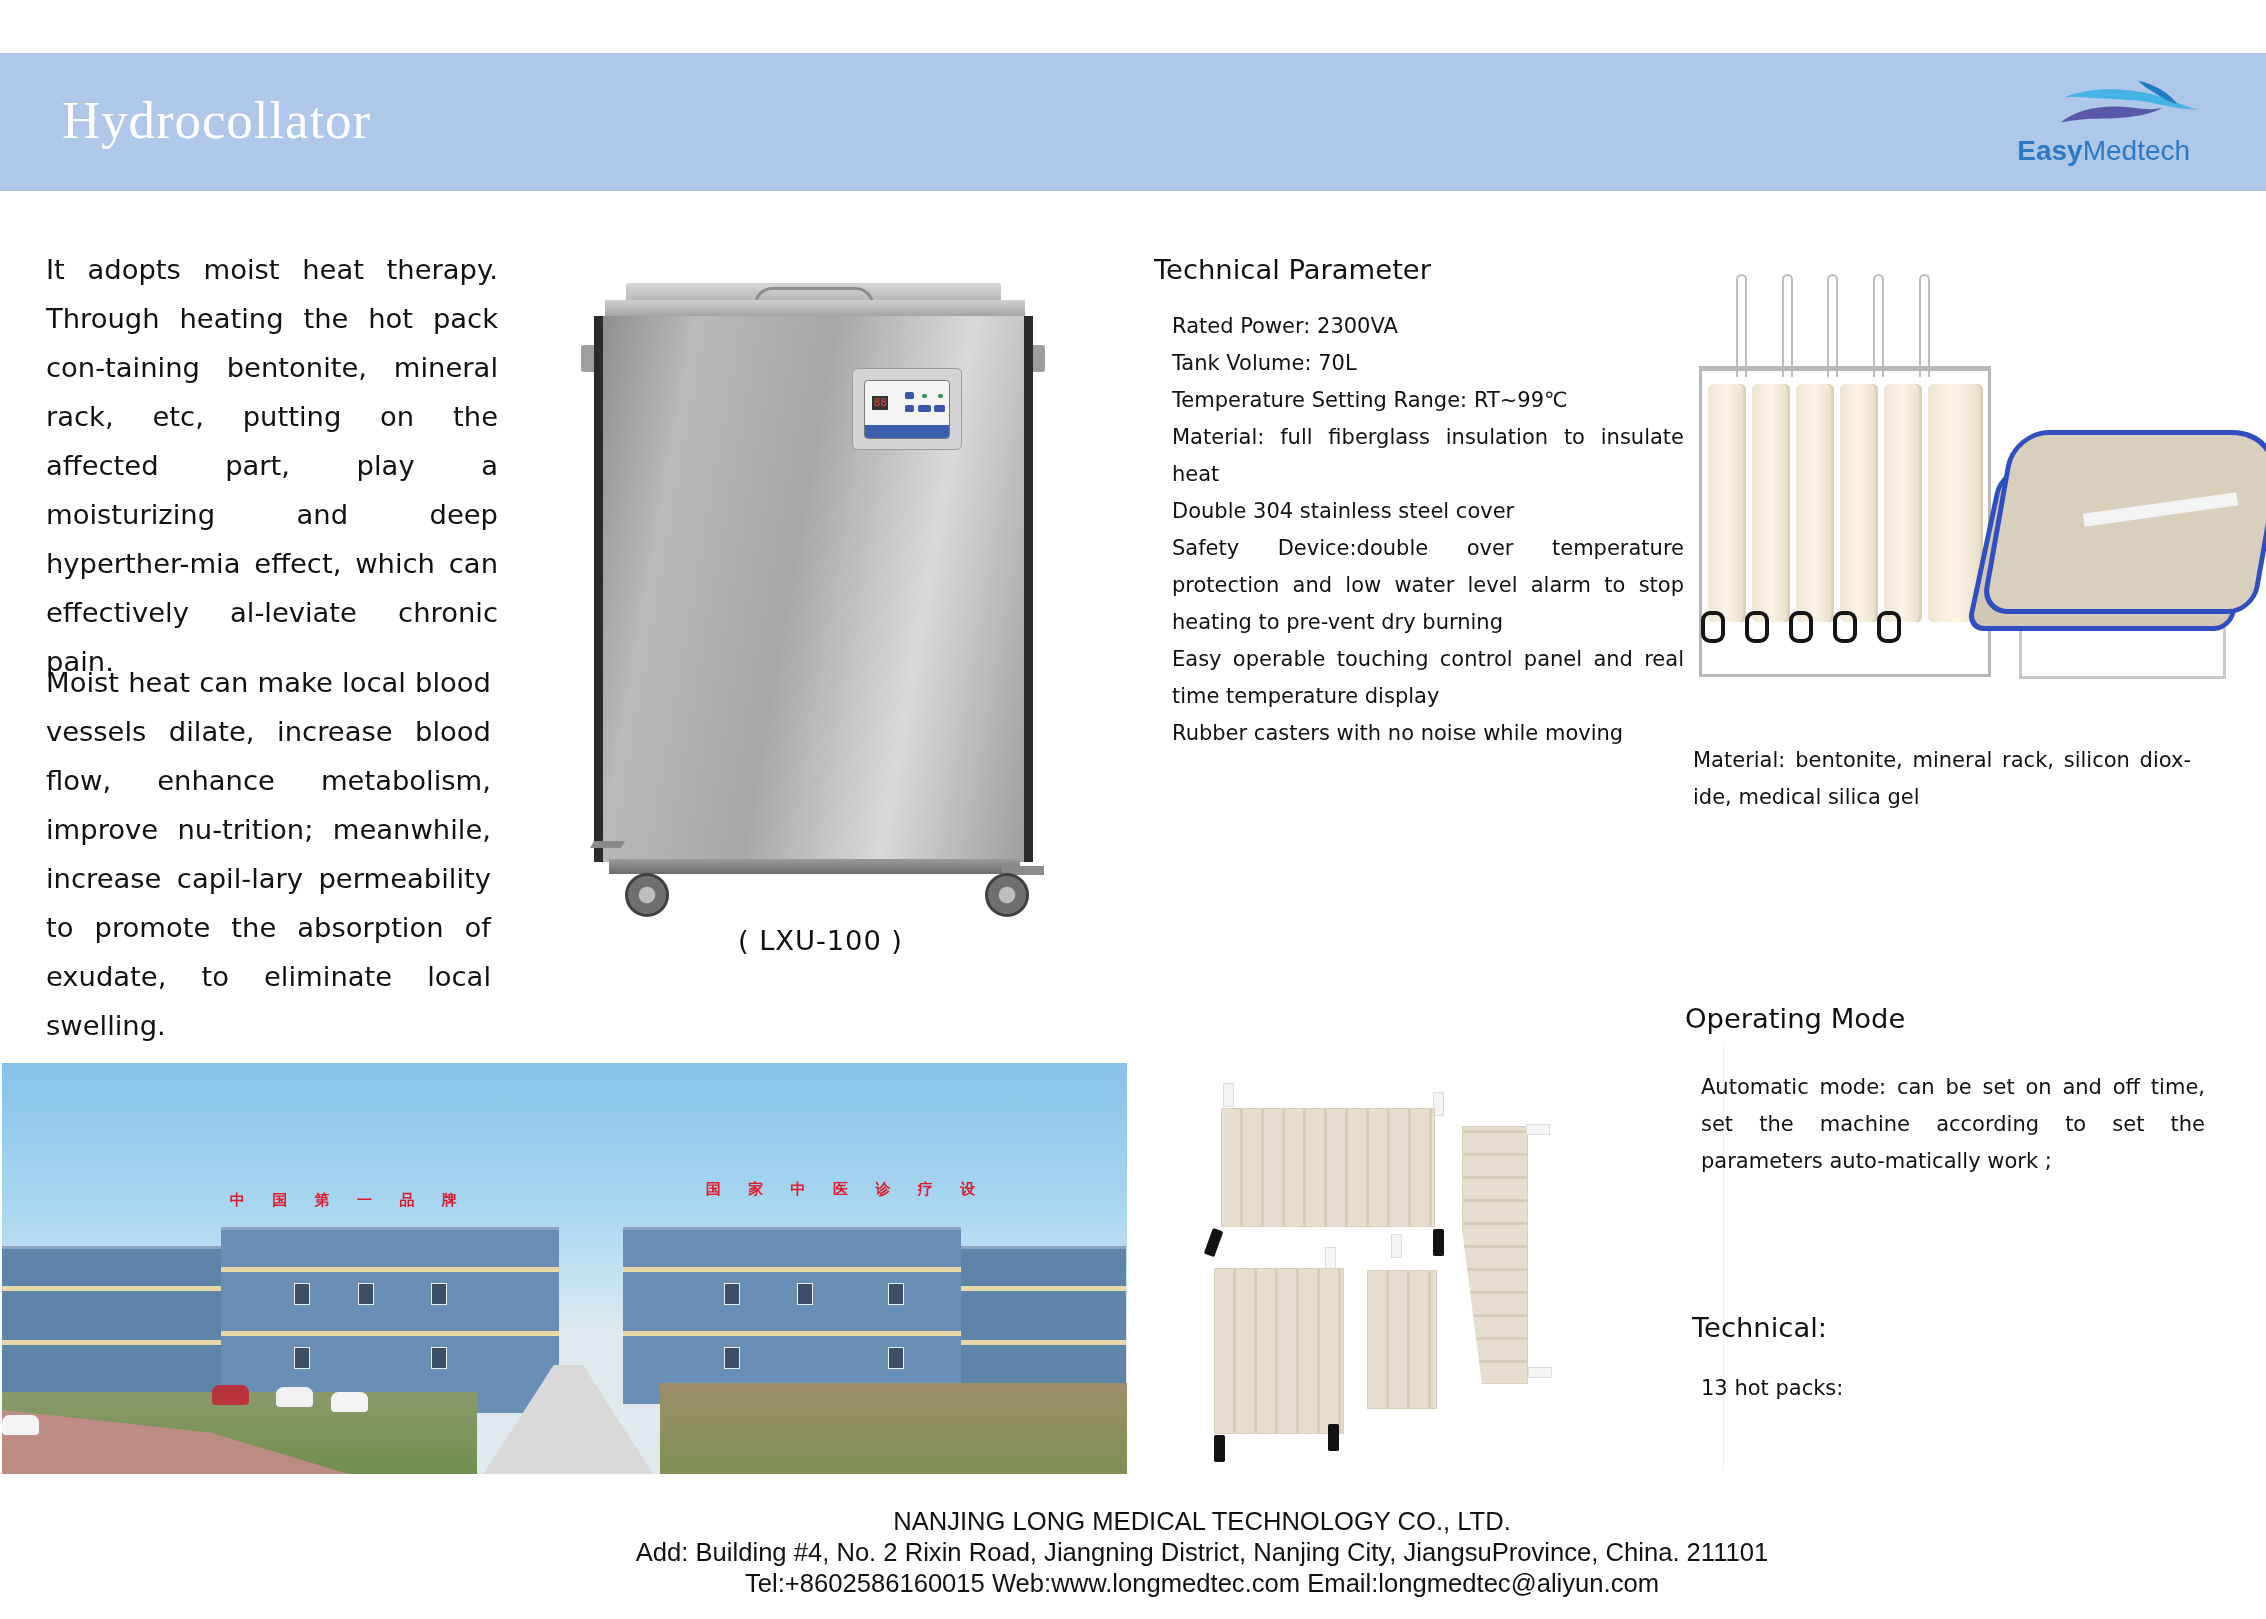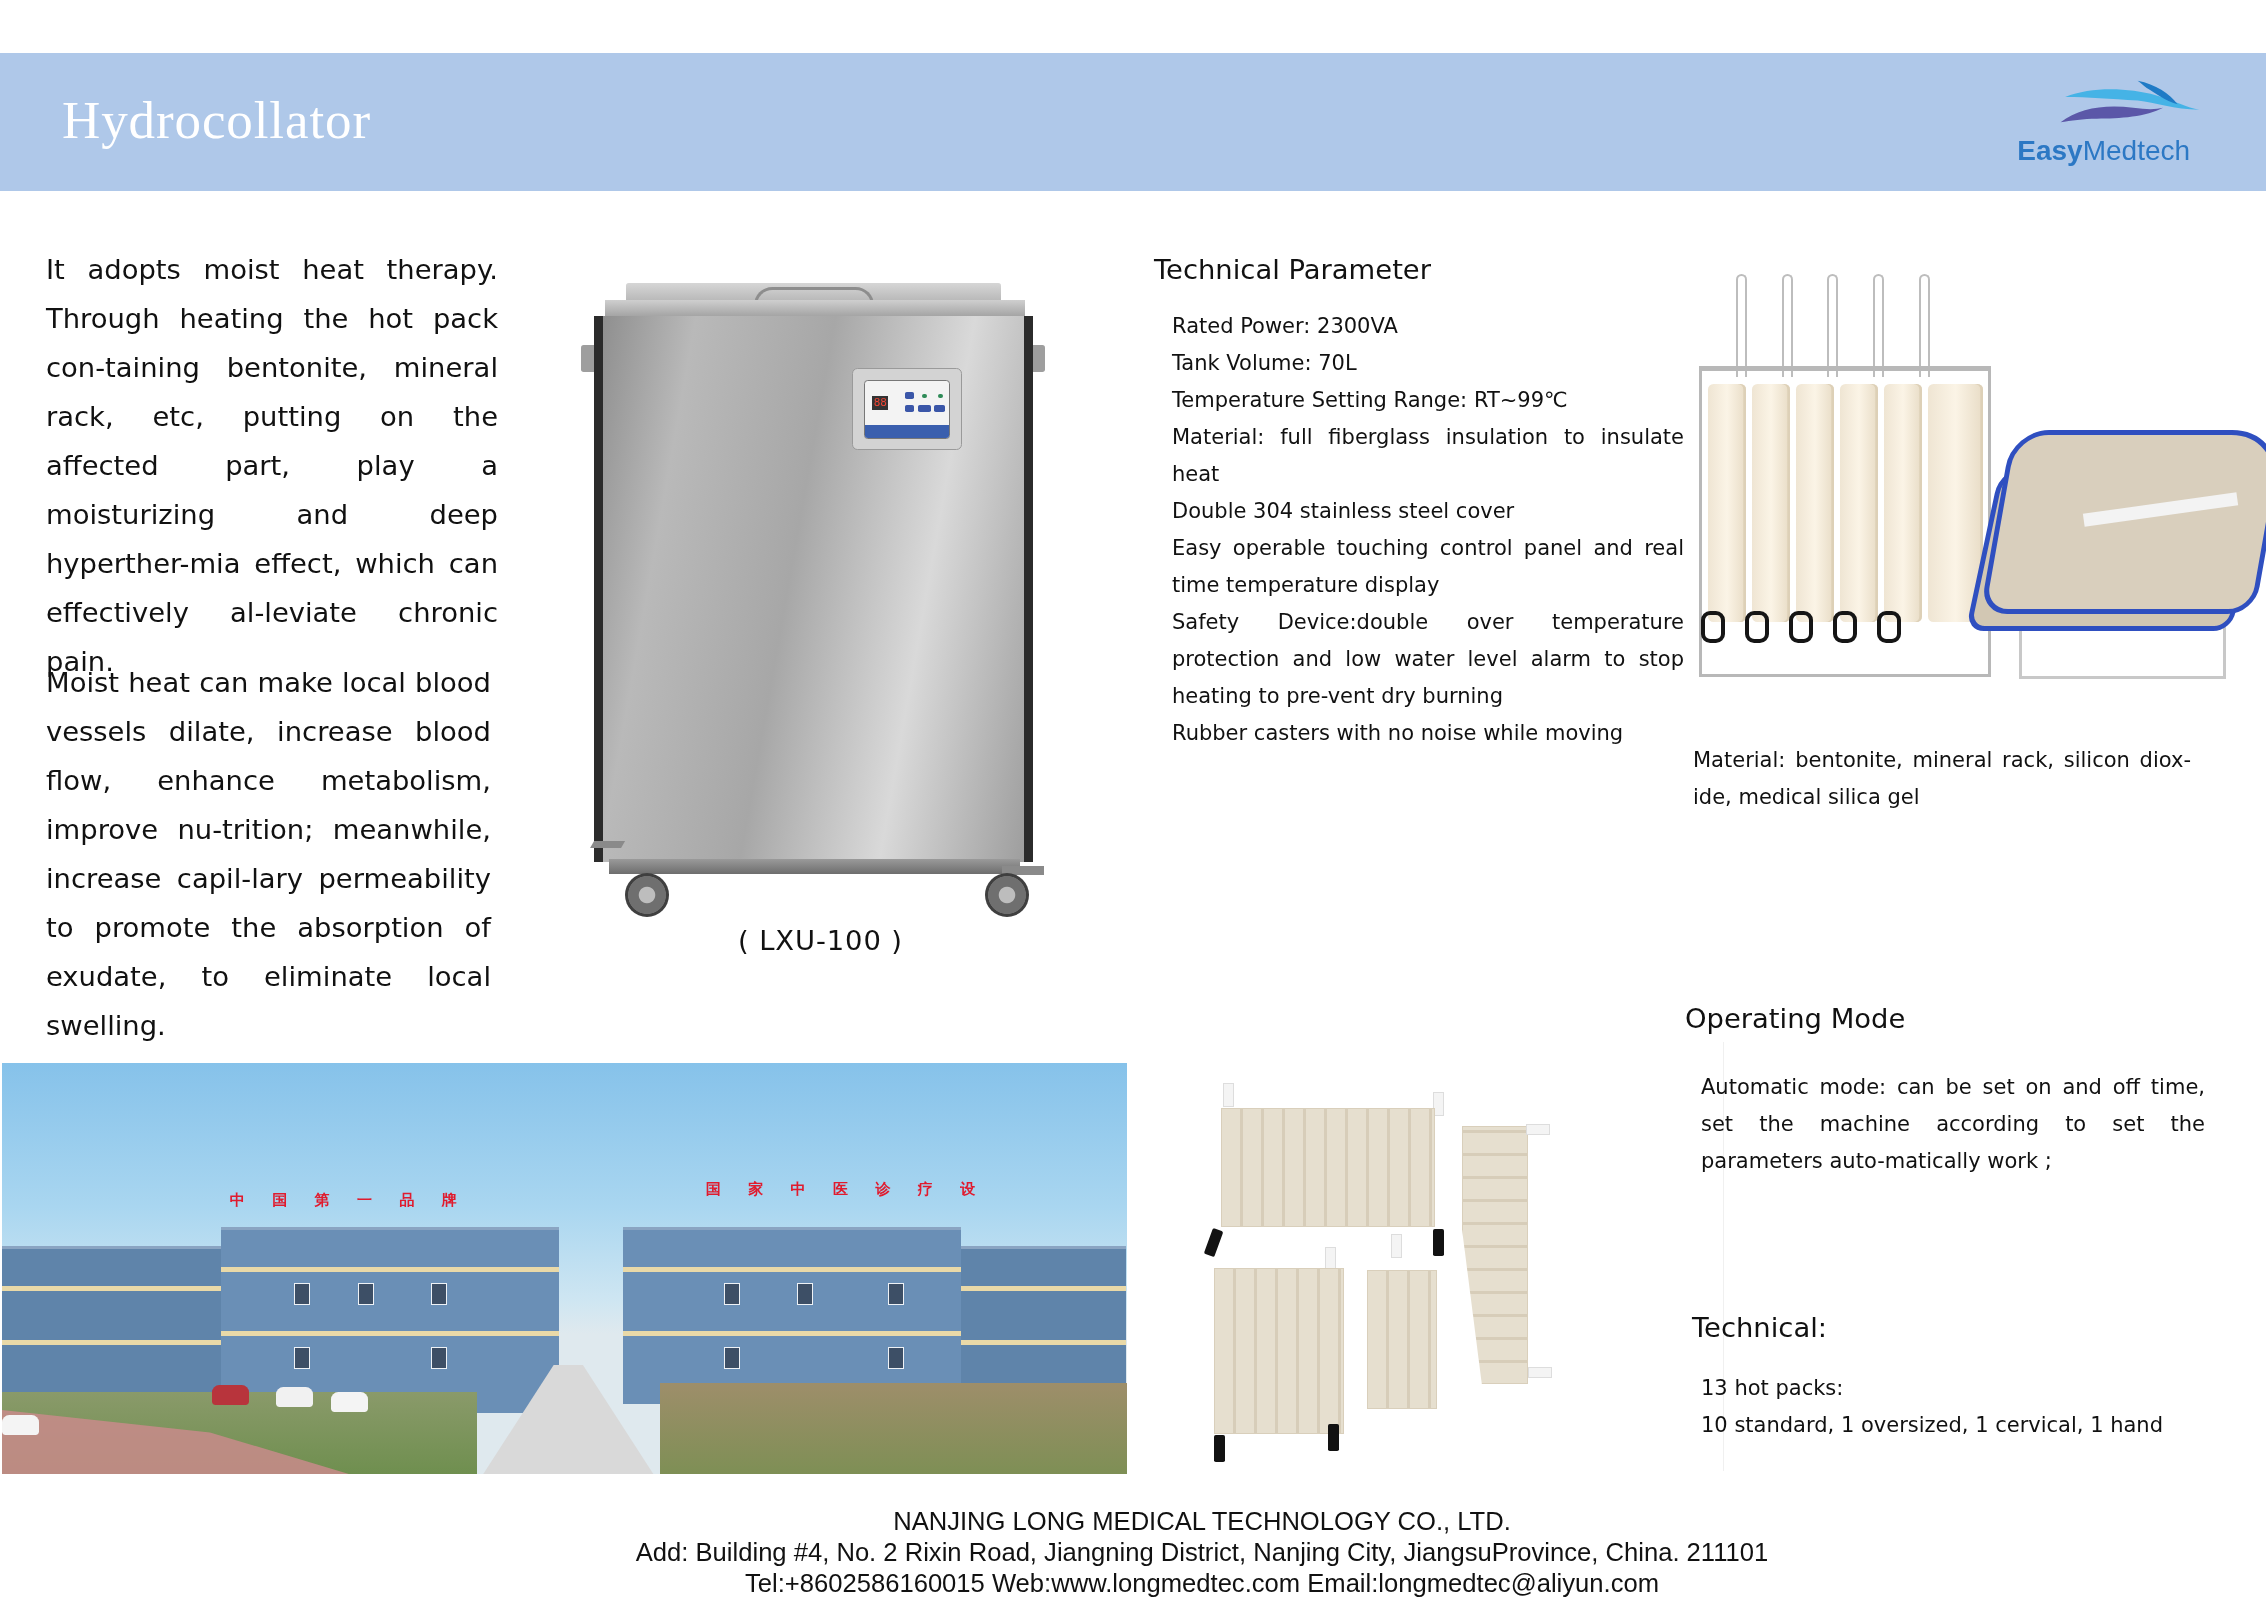--- a/index.html
+++ b/index.html
@@ -157,22 +157,22 @@
 </div>
 <div class="abs model-label">( LXU-100 )</div>
 
 <div class="abs section-heading tech-heading">Technical Parameter</div>
 <ul class="abs spec-list tech-list">
   <li>Rated Power: 2300VA</li>
   <li>Tank Volume: 70L</li>
   <li>Temperature Setting Range: RT~99℃</li>
   <li>Material: full fiberglass insulation to insulate heat</li>
   <li>Double 304 stainless steel cover</li>
+  <li>Safety Device:double over temperature protection and low water level alarm to stop heating to pre-vent dry burning</li>
   <li>Easy operable touching control panel and real time temperature display</li>
-  <li>Safety Device:double over temperature protection and low water level alarm to stop heating to pre-vent dry burning</li>
   <li>Rubber casters with no noise while moving</li>
 </ul>
 
 <div class="abs rack">
   <div class="rack-hook" style="left:55px"></div>
   <div class="rack-hook" style="left:101px"></div>
   <div class="rack-hook" style="left:146px"></div>
   <div class="rack-hook" style="left:192px"></div>
   <div class="rack-hook" style="left:238px"></div>
   <div class="rack-pack" style="left:27.4px"></div>
@@ -253,21 +253,20 @@
 <div class="abs vline"></div>
 
 <div class="abs section-heading op-heading">Operating Mode</div>
 <ul class="abs spec-list op-list">
   <li>Automatic mode: can be set on and off time, set the machine according to set the parameters auto-matically work ;</li>
 </ul>
 
 <div class="abs section-heading acc-heading">Technical:</div>
 <ul class="abs spec-list acc-list">
   <li>13 hot packs:</li>
-  <li>10 standard, 1 oversized, 1 cervical, 1 hand</li>
 </ul>
 
 <div class="abs footer">
   <div>NANJING LONG MEDICAL TECHNOLOGY CO., LTD.</div>
   <div>Add: Building #4, No. 2 Rixin Road, Jiangning District, Nanjing City, JiangsuProvince, China. 211101</div>
   <div>Tel:+8602586160015 Web:www.longmedtec.com Email:longmedtec@aliyun.com</div>
 </div>
 
 
 </body></html>

